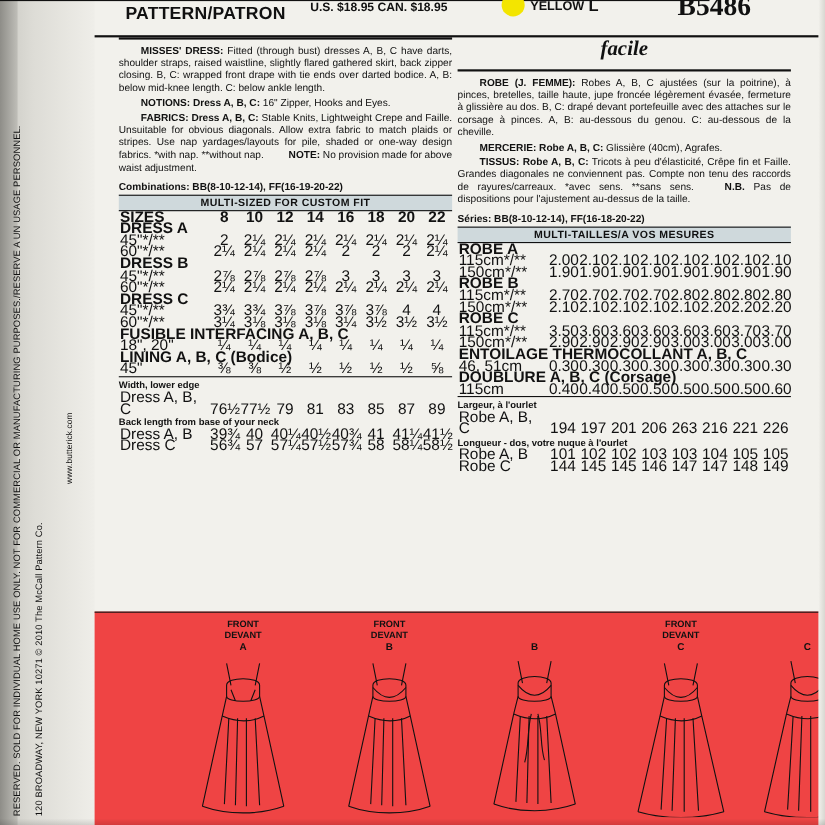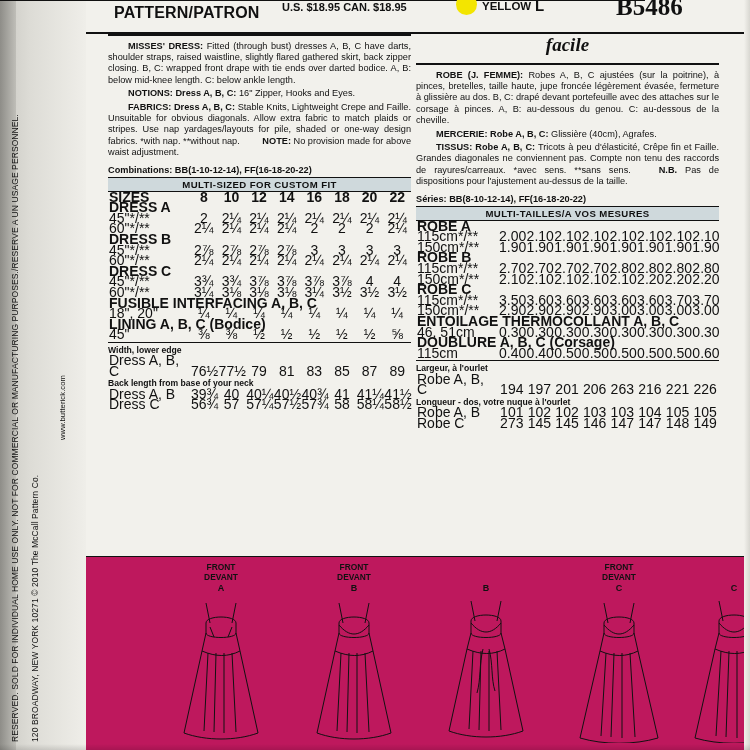--- a/index.html
+++ b/index.html
@@ -110,21 +110,21 @@
   .sizes-row td.lbl{text-align:left;}
   .grp td.lbl{font-weight:bold;text-align:left;}
   .num{text-align:center;}
   .thin-rule{height:1px;background:#111;margin:2px 0;}
   .small-note{font-size:8.6px;line-height:10.4px;color:#111;}
   .note-b{font-weight:bold;}
 
   
   .illus{
     position:absolute;left:86px;top:556px;width:664px;height:194px;
-    background:#be185d;
+    background:#ef4444;
     border-top:1px solid #111;
   }
   .fig{
     position:absolute;top:6px;width:120px;text-align:center;
   }
   .fig .lbl{
     font-size:8.4px;font-weight:bold;line-height:9.6px;color:#111;
   }
   .fig .view{
     font-size:9px;font-weight:bold;margin-top:1px;color:#111;
@@ -166,21 +166,21 @@
 
     <div class="cols">
 
       <div class="col left">
         <div class="col-rule"></div>
         <div class="body-text">
           <div class="para"><b>MISSES' DRESS:</b> Fitted (through bust) dresses A, B, C have darts, shoulder straps, raised waistline, slightly flared gathered skirt, back zipper closing. B, C: wrapped front drape with tie ends over darted bodice. A, B: below mid-knee length. C: below ankle length.</div>
           <div class="para"><b>NOTIONS: Dress A, B, C:</b> 16" Zipper, Hooks and Eyes.</div>
           <div class="para"><b>FABRICS: Dress A, B, C:</b> Stable Knits, Lightweight Crepe and Faille. Unsuitable for obvious diagonals. Allow extra fabric to match plaids or stripes. Use nap yardages/layouts for pile, shaded or one-way design fabrics. *with nap. **without nap. <b>NOTE:</b> No provision made for above waist adjustment.</div>
         </div>
-        <div class="comb">Combinations:  BB(1-10-12-14), FF(16-18-20-22)</div>
+        <div class="comb">Combinations:  BB(8-10-12-14), FF(16-19-20-22)</div>
         <div class="band">MULTI-SIZED FOR CUSTOM FIT</div>
         <table class="spec">
           <colgroup>
             <col style="width:27%">
               <col style="width:9.1%">
               <col style="width:9.1%">
               <col style="width:9.1%">
             <col style="width:9.1%">
               <col style="width:9.1%">
               <col style="width:9.1%">
@@ -548,21 +548,21 @@
                 <td class="num">102</td>
                 <td class="num">102</td>
                 <td class="num">103</td>
                 <td class="num">103</td>
                 <td class="num">104</td>
                 <td class="num">105</td>
                 <td class="num">105</td>
               </tr>
               <tr>
                 <td class="lbl">Robe C</td>
-                <td class="num">273</td>
+                <td class="num">144</td>
                 <td class="num">145</td>
                 <td class="num">145</td>
                 <td class="num">146</td>
                 <td class="num">147</td>
                 <td class="num">147</td>
                 <td class="num">148</td>
                 <td class="num">149</td>
               </tr>
             </tbody>
         </table>

